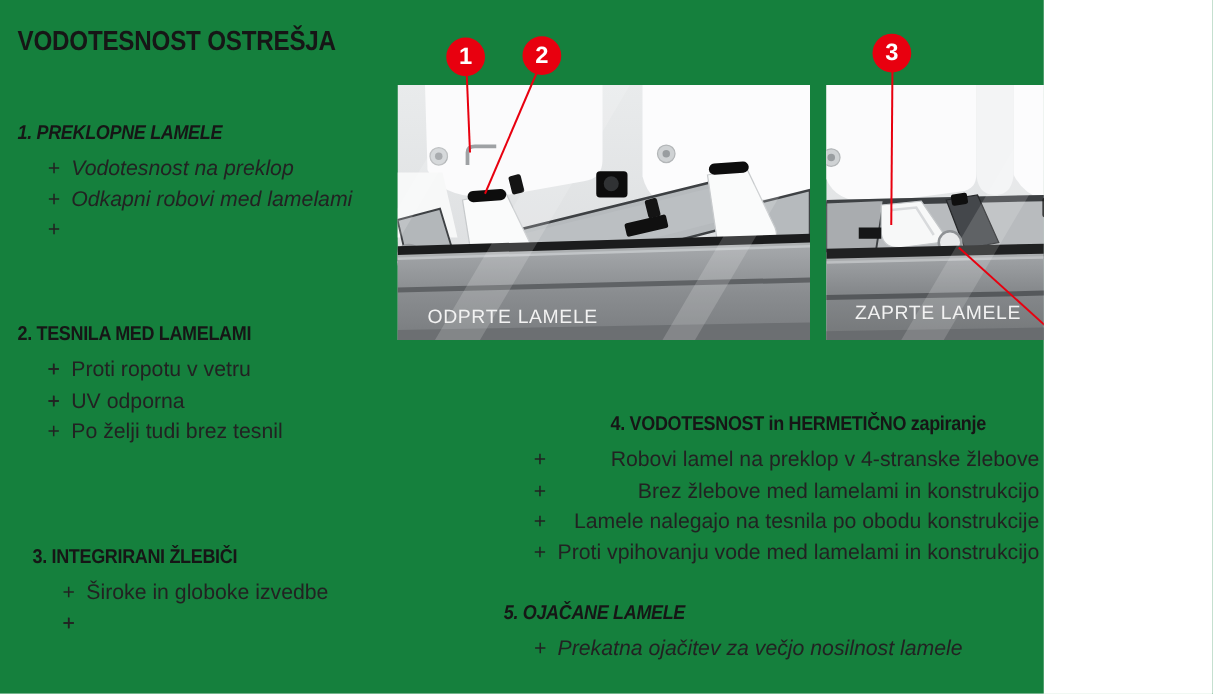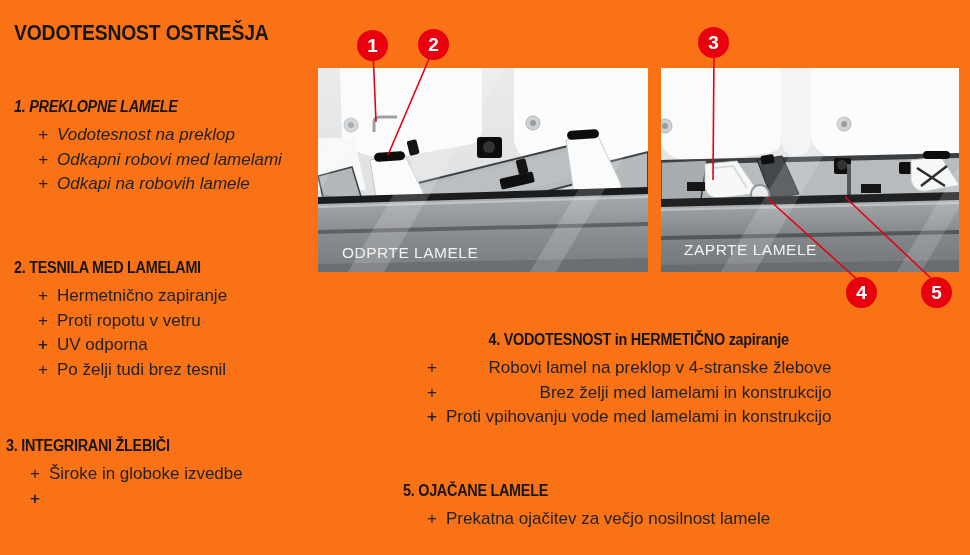--- a/index.html
+++ b/index.html
@@ -1,17 +1,17 @@
 <!DOCTYPE html>
 <html style="--accent: #e8000f;"><head>
 <meta charset="utf-8">
 <style>
   html,body { margin:0; padding:0; background:#fff; }
   .canvas {
-    position:relative; width:970px; height:555px; background:#f97316;
+    position:relative; width:835px; height:555px; background:#15803d;
     font-family:"Liberation Sans", sans-serif; color:#1d1d1b; overflow:hidden;
   }
   .title {
     position:absolute; left:14px; top:21px; margin:0;
     font-size:22px; line-height:24px; font-weight:700; letter-spacing:-0.2px;
     transform:scaleX(0.88); transform-origin:0 0; white-space:nowrap; color:#161616;
   }
   .sec { position:absolute; }
   .sec h2 {
     margin:0 0 8px 0; font-size:16px; line-height:16px; font-weight:700;
@@ -36,55 +36,55 @@
 
 <div class="canvas">
 
   <h1 class="title">VODOTESNOST OSTREŠJA</h1>
 
   <section class="sec" style="left:14px; top:99px;font-style:italic;">
     <h2>1. PREKLOPNE LAMELE</h2>
     <ul>
       <li><span class="plus">+</span><span>Vodotesnost na preklop</span></li>
       <li><span class="plus">+</span><span>Odkapni robovi med lamelami</span></li>
-      <li><span class="plus">+</span><span>Odkapi na robovih lamele</span></li>
+      <li><span class="plus">+</span></li>
     </ul>
   </section>
 
   <section class="sec" style="left:14px; top:260px;">
     <h2>2. TESNILA MED LAMELAMI</h2>
     <ul>
-      <li><span class="plus">+</span><span>Hermetnično zapiranje</span></li>
+      <li><span class="plus">+</span></li>
       <li><span class="plus">+</span><span>Proti ropotu v vetru</span></li>
       <li><span class="plus">+</span></li>
       <li><span class="plus">+</span><span>UV odporna</span></li>
       <li><span class="plus">+</span><span>Po želji tudi brez tesnil</span></li>
     </ul>
   </section>
 
-  <section class="sec" style="left:6px; top:438px;">
+  <section class="sec" style="left:26px; top:438px;">
     <h2>3. INTEGRIRANI ŽLEBIČI</h2>
     <ul>
       <li><span class="plus">+</span><span>Široke in globoke izvedbe</span></li>
       <li><span class="plus">+</span></li>
       <li><span class="plus">+</span></li>
     </ul>
   </section>
 
   <section class="sec" style="left:403px; top:332px;text-align:right;">
     <h2>4. VODOTESNOST in HERMETIČNO zapiranje</h2>
     <ul>
       <li><span class="plus">+</span><span>Robovi lamel na preklop v 4-stranske žlebove</span></li>
-      <li><span class="plus">+</span><span>Brez želji med lamelami in konstrukcijo</span></li>
-      <li><span class="plus">+</span></li>
+      <li><span class="plus">+</span><span>Brez žlebove med lamelami in konstrukcijo</span></li>
+      <li><span class="plus">+</span><span>Lamele nalegajo na tesnila po obodu konstrukcije</span></li>
       <li><span class="plus">+</span><span>Proti vpihovanju vode med lamelami in konstrukcijo</span></li>
     </ul>
   </section>
 
-  <section class="sec" style="left:403px; top:483px;">
+  <section class="sec" style="left:403px; top:483px;font-style:italic;">
     <h2>5. OJAČANE LAMELE</h2>
     <ul>
       <li><span class="plus">+</span><span>Prekatna ojačitev za večjo nosilnost lamele</span></li>
     </ul>
   </section>
 
   <figure class="fig" style="left:318px; top:68px;">
     <svg width="330" height="204" viewBox="0 0 330 204">
       <defs>
         <linearGradient id="bg1" x1="0" y1="0" x2="0" y2="1">

